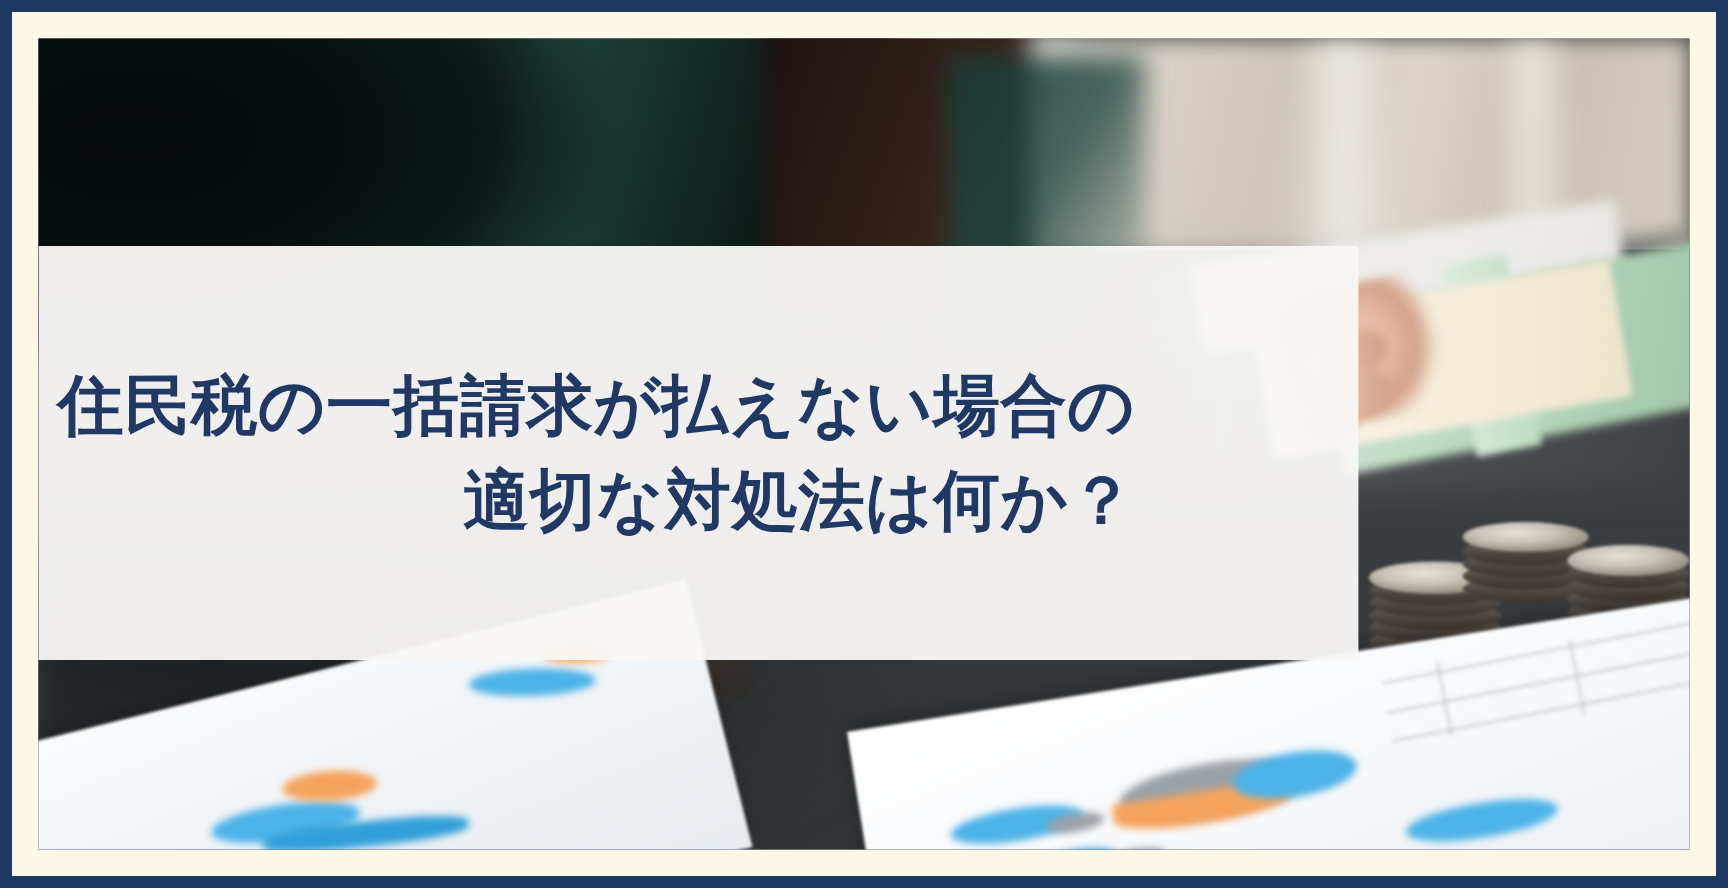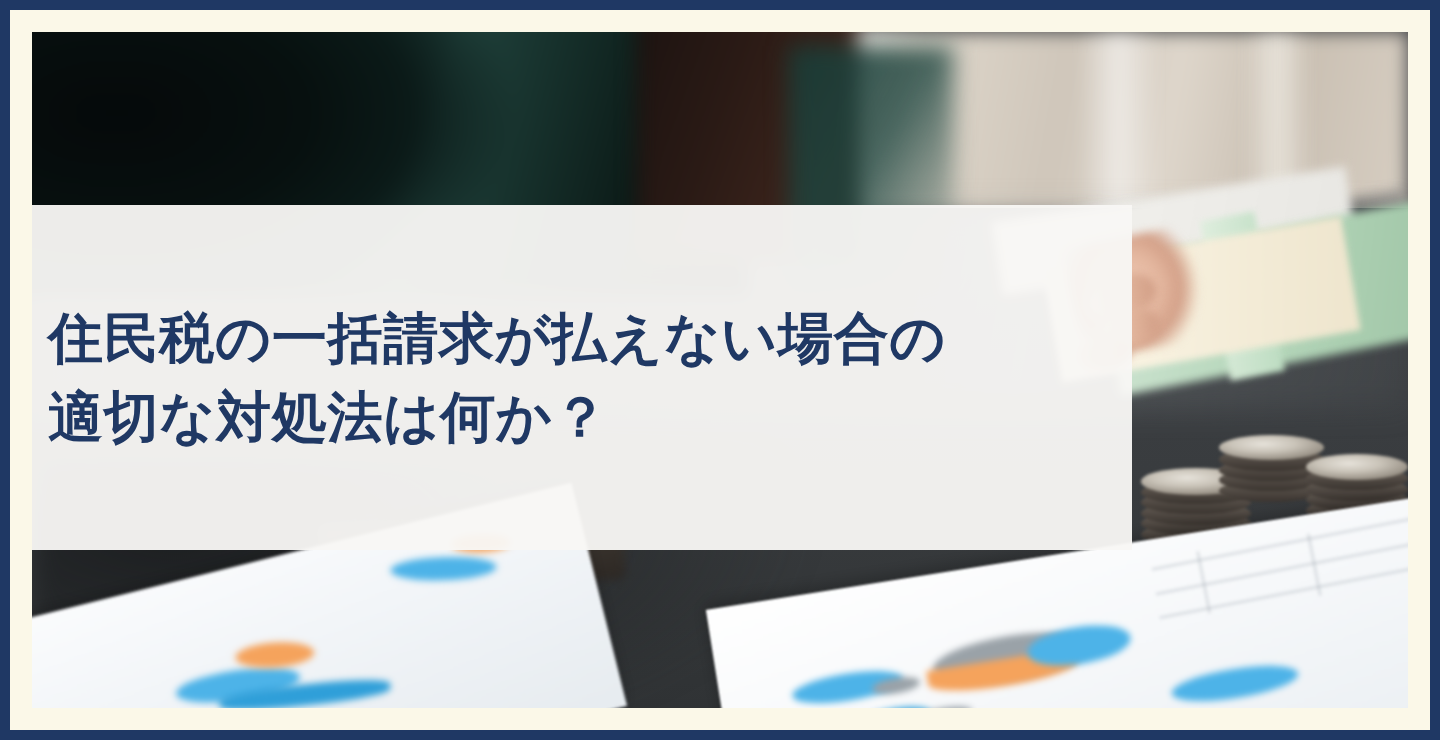--- a/index.html
+++ b/index.html
@@ -33,20 +33,21 @@
 
   
   .photo {
     position: absolute;
     left: 22px;
     top: 22px;
     right: 22px;
     bottom: 22px;
     overflow: hidden;
     background: #3f4245;
+    text-align: right;
   }
 
   
   .bg-wall {
     position: absolute;
     left: 0; top: 0; width: 100%; height: 27%;
     background:
       linear-gradient(100deg,
         #efece4 0%, #e7e1d6 14%, #d9cfc2 26%,
         #cfc4b6 38%, #ded6ca 48%, #e9e4d9 58%,

